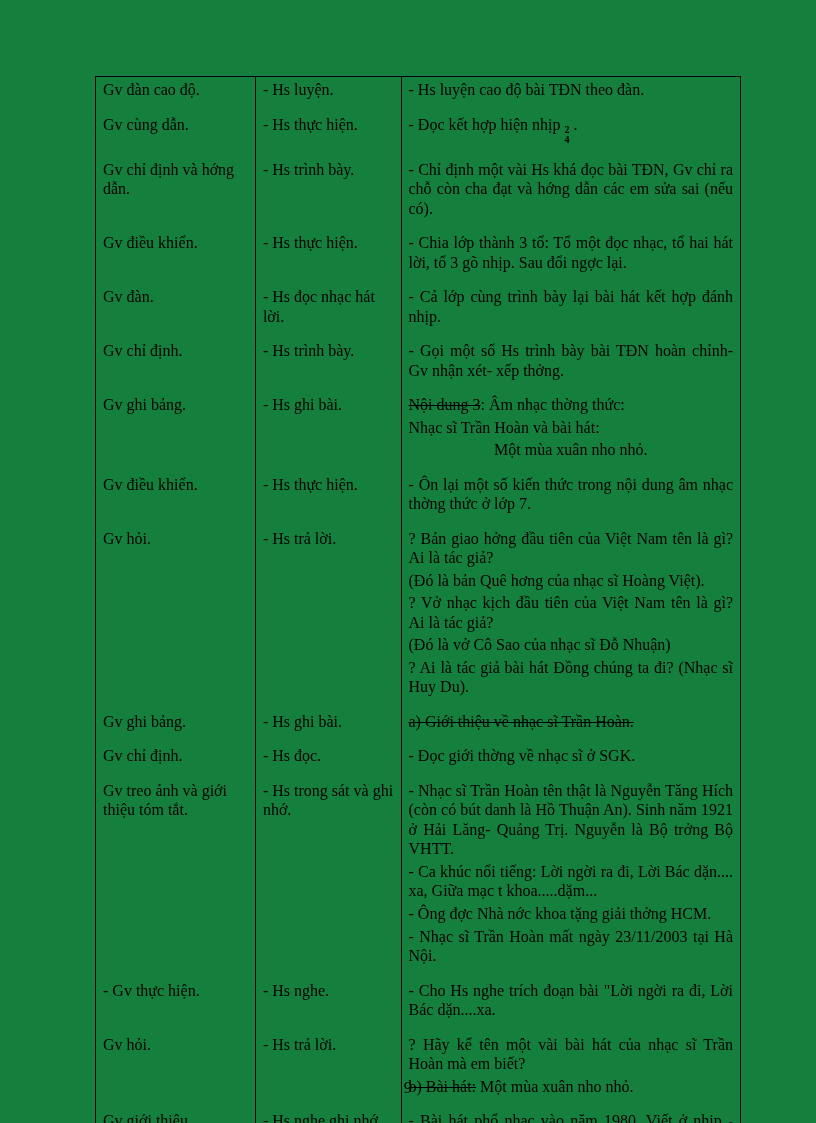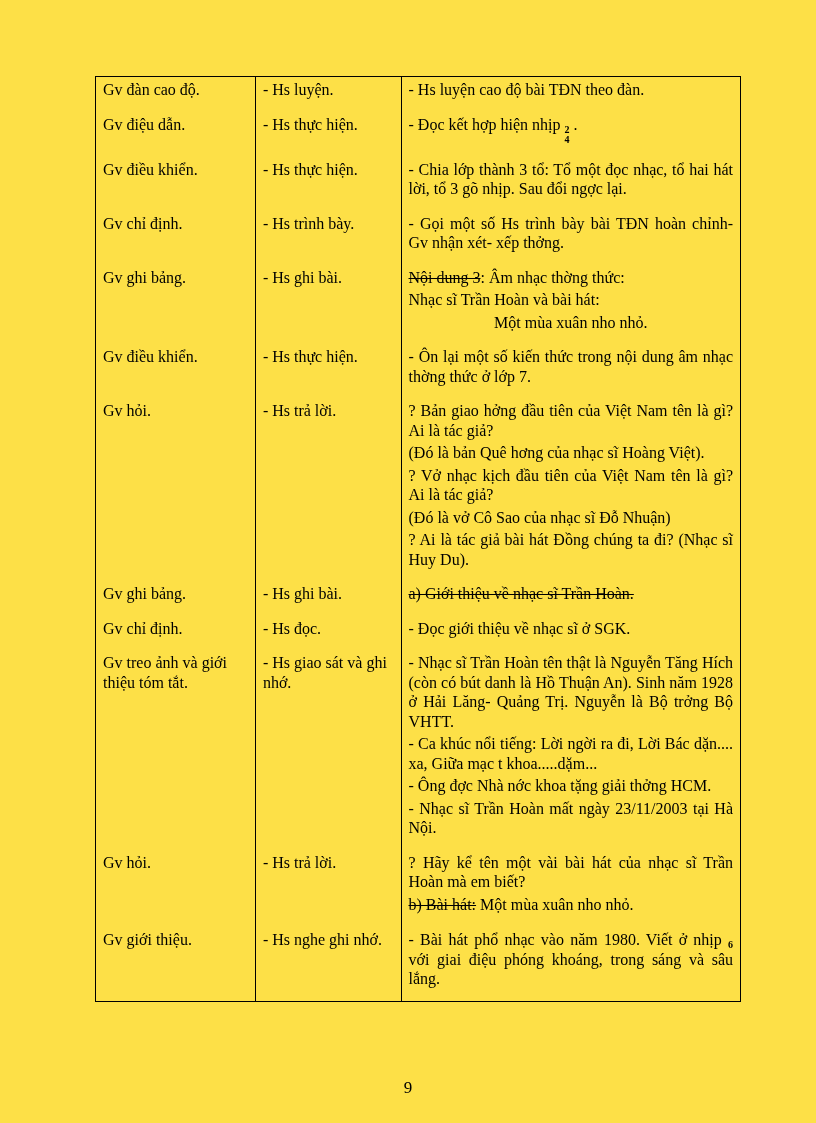--- a/index.html
+++ b/index.html
@@ -1,19 +1,19 @@
 <!DOCTYPE html>
 <html><head>
 <meta charset="utf-8">
 <style>
   * { box-sizing: border-box; }
   html, body { margin: 0; padding: 0; background: #ffffff; }
   .page {
     width: 816px; height: 1123px; position: relative;
-    background: #fde047; color: #000;
+    background: #15803d; color: #000;
     font-family: "Liberation Serif", "DejaVu Serif", serif;
     overflow: hidden;
   }
   .lesson-table {
     position: absolute; left: 95px; top: 76px; width: 646px;
     border-collapse: collapse; border: 1px solid #000; table-layout: fixed;
   }
   .cell {
     border-left: 1px solid #000; border-right: 1px solid #000;
     vertical-align: top; padding: 3px 7px 9px 7px;
@@ -53,41 +53,63 @@
           </td>
           <td class="cell col-hs">
             <p class="para"><span>- Hs luyện.</span></p>
           </td>
           <td class="cell col-content">
             <p class="para justify"><span>- Hs luyện cao độ bài TĐN theo đàn.</span></p>
           </td>
         </tr>
         <tr>
           <td class="cell col-gv">
-            <p class="para"><span>Gv điệu dẫn.</span></p>
+            <p class="para"><span>Gv cùng dẫn.</span></p>
           </td>
           <td class="cell col-hs">
             <p class="para"><span>- Hs thực hiện.</span></p>
           </td>
           <td class="cell col-content">
             <p class="para justify"><span>- Đọc kết hợp hiện nhịp </span><span class="frac">
                 <span>2</span>
                 <span>4</span>
               </span><span> .</span></p>
           </td>
         </tr>
         <tr>
           <td class="cell col-gv">
+            <p class="para"><span>Gv chỉ định và hớng dẫn.</span></p>
+          </td>
+          <td class="cell col-hs">
+            <p class="para"><span>- Hs trình bày.</span></p>
+          </td>
+          <td class="cell col-content">
+            <p class="para justify"><span>- Chỉ định một vài Hs khá đọc bài TĐN, Gv chỉ ra chỗ còn cha đạt và hớng dẫn các em sửa sai (nếu có).</span></p>
+          </td>
+        </tr>
+        <tr>
+          <td class="cell col-gv">
             <p class="para"><span>Gv điều khiển.</span></p>
           </td>
           <td class="cell col-hs">
             <p class="para"><span>- Hs thực hiện.</span></p>
           </td>
           <td class="cell col-content">
             <p class="para justify"><span>- Chia lớp thành 3 tổ: Tổ một đọc nhạc, tổ hai hát lời, tổ 3 gõ nhịp. Sau đổi ngợc lại.</span></p>
+          </td>
+        </tr>
+        <tr>
+          <td class="cell col-gv">
+            <p class="para"><span>Gv đàn.</span></p>
+          </td>
+          <td class="cell col-hs">
+            <p class="para"><span>- Hs đọc nhạc hát lời.</span></p>
+          </td>
+          <td class="cell col-content">
+            <p class="para justify"><span>- Cả lớp cùng trình bày lại bài hát kết hợp đánh nhịp.</span></p>
           </td>
         </tr>
         <tr>
           <td class="cell col-gv">
             <p class="para"><span>Gv chỉ định.</span></p>
           </td>
           <td class="cell col-hs">
             <p class="para"><span>- Hs trình bày.</span></p>
           </td>
           <td class="cell col-content">
@@ -145,35 +167,46 @@
           </td>
         </tr>
         <tr>
           <td class="cell col-gv">
             <p class="para"><span>Gv chỉ định.</span></p>
           </td>
           <td class="cell col-hs">
             <p class="para"><span>- Hs đọc.</span></p>
           </td>
           <td class="cell col-content">
-            <p class="para justify"><span>- Đọc giới thiệu về nhạc sĩ ở SGK.</span></p>
+            <p class="para justify"><span>- Đọc giới thờng về nhạc sĩ ở SGK.</span></p>
           </td>
         </tr>
         <tr>
           <td class="cell col-gv">
             <p class="para"><span>Gv treo ảnh và giới thiệu tóm tắt.</span></p>
           </td>
           <td class="cell col-hs">
-            <p class="para"><span>- Hs giao sát và ghi nhớ.</span></p>
-          </td>
-          <td class="cell col-content">
-            <p class="para justify"><span>- Nhạc sĩ Trần Hoàn tên thật là Nguyễn Tăng Hích (còn có bút danh là Hồ Thuận An). Sinh năm 1928 ở Hải Lăng- Quảng Trị. Nguyễn là Bộ trởng Bộ VHTT.</span></p>
+            <p class="para"><span>- Hs trong sát và ghi nhớ.</span></p>
+          </td>
+          <td class="cell col-content">
+            <p class="para justify"><span>- Nhạc sĩ Trần Hoàn tên thật là Nguyễn Tăng Hích (còn có bút danh là Hồ Thuận An). Sinh năm 1921 ở Hải Lăng- Quảng Trị. Nguyễn là Bộ trởng Bộ VHTT.</span></p>
             <p class="para justify"><span>- Ca khúc nổi tiếng: Lời ngời ra đi, Lời Bác dặn.... xa, Giữa mạc t khoa.....dặm...</span></p>
             <p class="para justify"><span>- Ông đợc Nhà nớc khoa tặng giải thởng HCM.</span></p>
             <p class="para justify"><span>- Nhạc sĩ Trần Hoàn mất ngày 23/11/2003 tại Hà Nội.</span></p>
+          </td>
+        </tr>
+        <tr>
+          <td class="cell col-gv">
+            <p class="para"><span>- Gv thực hiện.</span></p>
+          </td>
+          <td class="cell col-hs">
+            <p class="para"><span>- Hs nghe.</span></p>
+          </td>
+          <td class="cell col-content">
+            <p class="para justify"><span>- Cho Hs nghe trích đoạn bài "Lời ngời ra đi, Lời Bác dặn....xa.</span></p>
           </td>
         </tr>
         <tr>
           <td class="cell col-gv">
             <p class="para"><span>Gv hỏi.</span></p>
           </td>
           <td class="cell col-hs">
             <p class="para"><span>- Hs trả lời.</span></p>
           </td>
           <td class="cell col-content">

